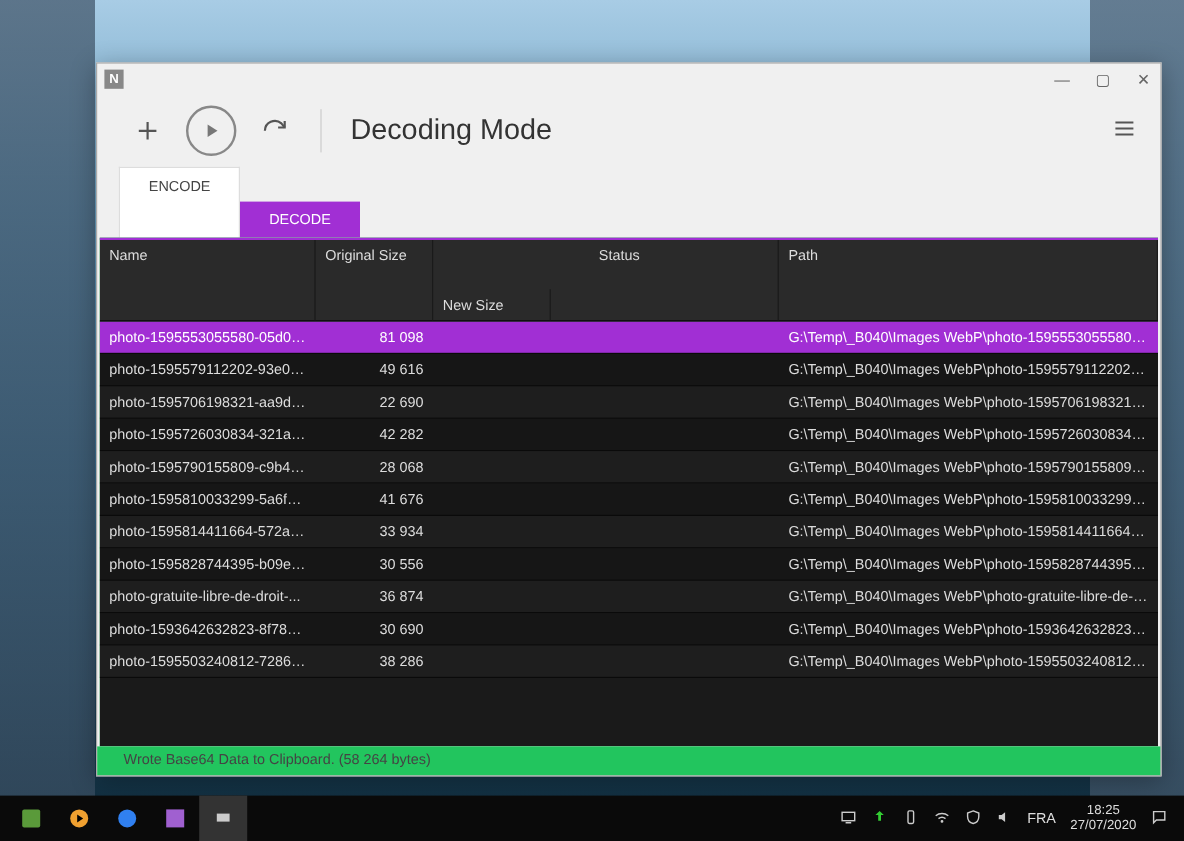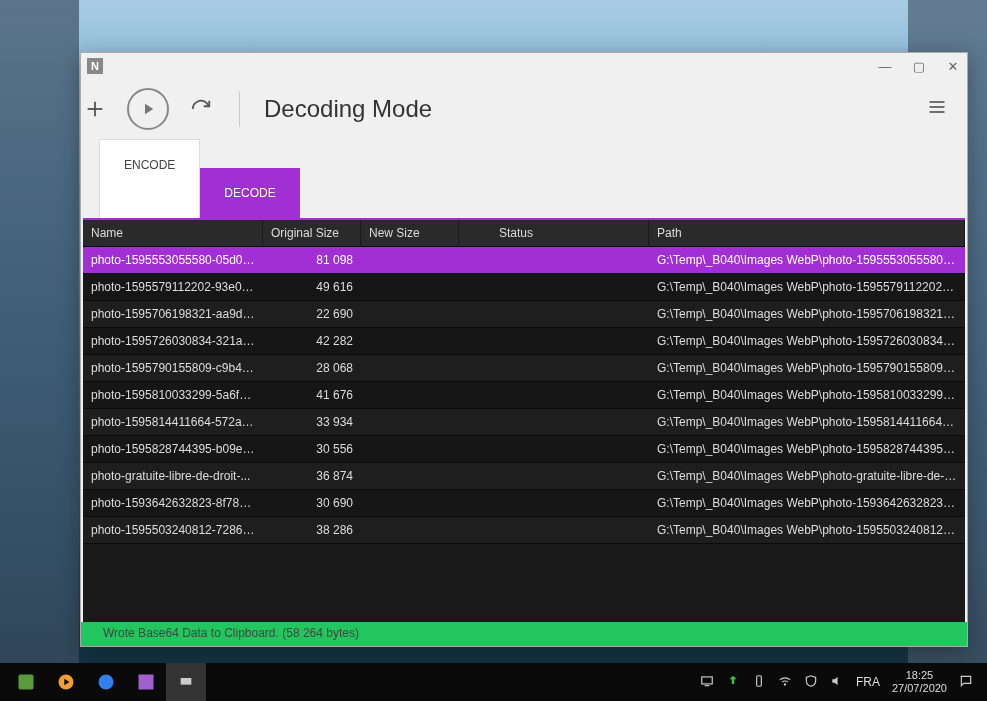--- a/index.html
+++ b/index.html
@@ -45,21 +45,21 @@
 }
 .window-controls {
   margin-left: auto;
   display: flex; gap: 18px;
   color: #666; font-size: 13px;
 }
 .window-controls span { cursor: pointer; width: 16px; text-align: center; }
 .toolbar {
   height: 60px;
   display: flex; align-items: center;
-  padding: 0 0;
+  padding: 0 28px;
   gap: 18px;
   position: relative;
 }
 .tb-btn {
   width: 28px; height: 28px;
   display: flex; align-items: center; justify-content: center;
   color: #555; cursor: pointer;
 }
 .tb-play {
   width: 42px; height: 42px;
@@ -75,21 +75,21 @@
   font-size: 24px; font-weight: 300; color: #333;
 }
 .hamburger {
   position: absolute; right: 20px; top: 18px;
   cursor: pointer; color: #555;
 }
 .tabs {
   display: flex; padding-left: 18px; gap: 0;
 }
 .tab {
-  padding: 18px 24px; font-size: 12px;
+  padding: 8px 24px; font-size: 12px;
   cursor: pointer; text-align: center;
   min-width: 96px;
 }
 .tab.inactive { background: #fff; color: #444; border: 1px solid #ddd; border-bottom: none; }
 .tab.active { background: #a12fd4; color: #fff; margin-top: 29px; }
 .grid-area {
   flex: 1;
   background: #86efac;
   margin: 0 2px;
   overflow: hidden;
@@ -113,21 +113,21 @@
 }
 .row:nth-child(odd) { background: #1e1e1e; }
 .row:nth-child(even) { background: #161616; }
 .row.selected { background: #a12fd4; color: #fff; }
 .row .cell {
   padding: 0 8px; overflow: hidden;
   white-space: nowrap; text-overflow: ellipsis;
 }
 .c-name { width: 180px; }
 .c-orig { width: 98px; text-align: right; padding-right: 16px; }
-.c-new  { width: 98px; }
+.c-new  { width: 98px; margin-top: 41px; }
 .c-stat { width: 158px; margin-left: 32px; }
 .c-path { flex: 1; }
 .statusbar {
   height: 24px; font-size: 12px; color: #444;
   padding: 4px 22px;
   background: #22c55e;
 }
 .taskbar {
   position: absolute; left: 0; right: 0; bottom: 0;
   height: 38px; background: #0a0a0a;

